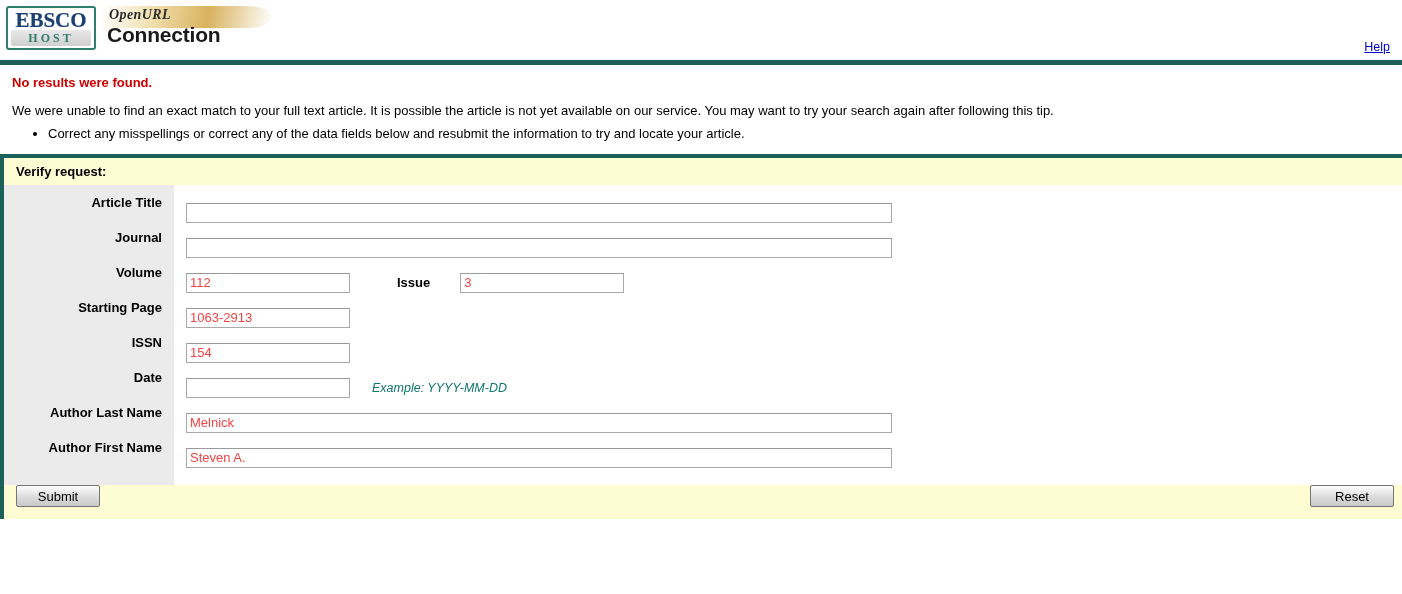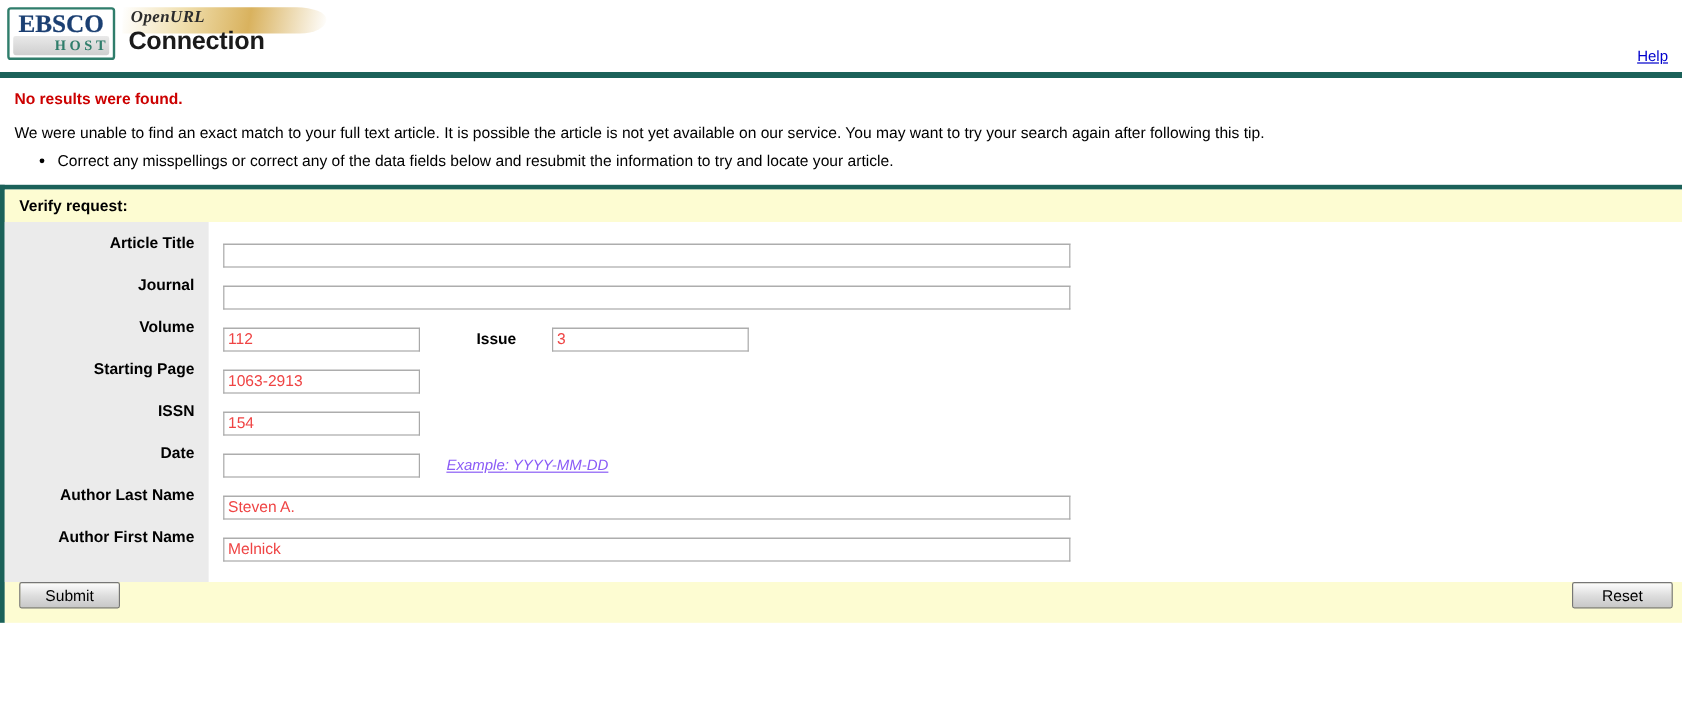--- a/index.html
+++ b/index.html
@@ -54,21 +54,21 @@
     -webkit-text-stroke: 0.2px #1b3f72;
   }
   .ebsco-logo .host-word {
     position: absolute;
     bottom: 2px;
     left: 3px;
     right: 3px;
     height: 16px;
     background: linear-gradient(#e9e9e9, #cfcfcf);
     border-radius: 2px;
-    text-align: right;
+    text-align: center;
     font-family: "Liberation Serif", serif;
     font-weight: bold;
     font-size: 12px;
     letter-spacing: 3px;
     color: #2f7d6b;
     line-height: 16px;
   }
   .openurl-block {
     margin-left: 6px;
     position: relative;
@@ -217,22 +217,21 @@
   .inline-label {
     font-weight: bold;
     font-size: 13px;
     margin-left: 47px;
     margin-right: 30px;
   }
   .hint {
     font-style: italic;
     font-size: 12.5px;
     margin-left: 22px;
-    color: #8b5cf6;
-    text-decoration: underline;
+    color: #0f766e;
   }
 
   
   .panel-footer {
     background: #fdfcd2;
     height: 34px;
     display: flex;
     align-items: flex-start;
     justify-content: space-between;
     padding: 0 8px 0 12px;
@@ -311,24 +310,24 @@
         <input class="txt small" type="text" value="1063-2913" style="">
       </div>
       <div class="row">
         <input class="txt small" type="text" value="154" style="">
       </div>
       <div class="row">
         <input class="txt small" type="text" value="" style="">
         <span class="hint">Example: YYYY-MM-DD</span>
       </div>
       <div class="row">
+        <input class="txt wide" type="text" value="Melnick" style="">
+      </div>
+      <div class="row">
         <input class="txt wide" type="text" value="Steven A." style="">
-      </div>
-      <div class="row">
-        <input class="txt wide" type="text" value="Melnick" style="">
       </div>
     </div>
   </div>
 
   <div class="panel-footer">
     <button class="btn" type="button">Submit</button>
     <button class="btn" type="button">Reset</button>
   </div>
 </div>
 

